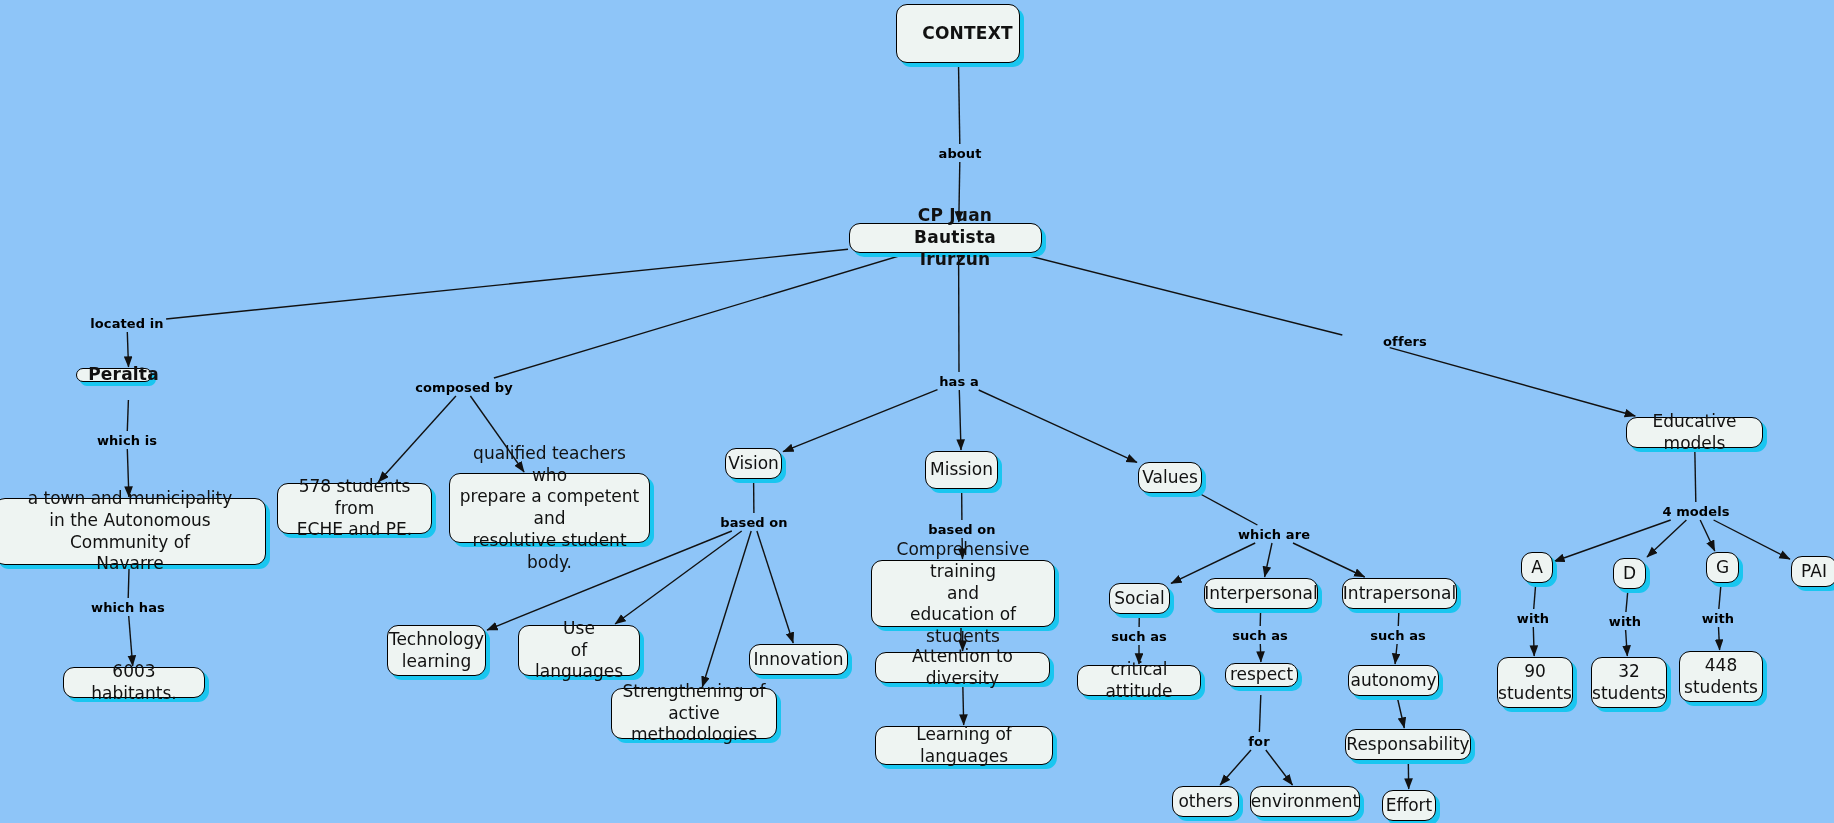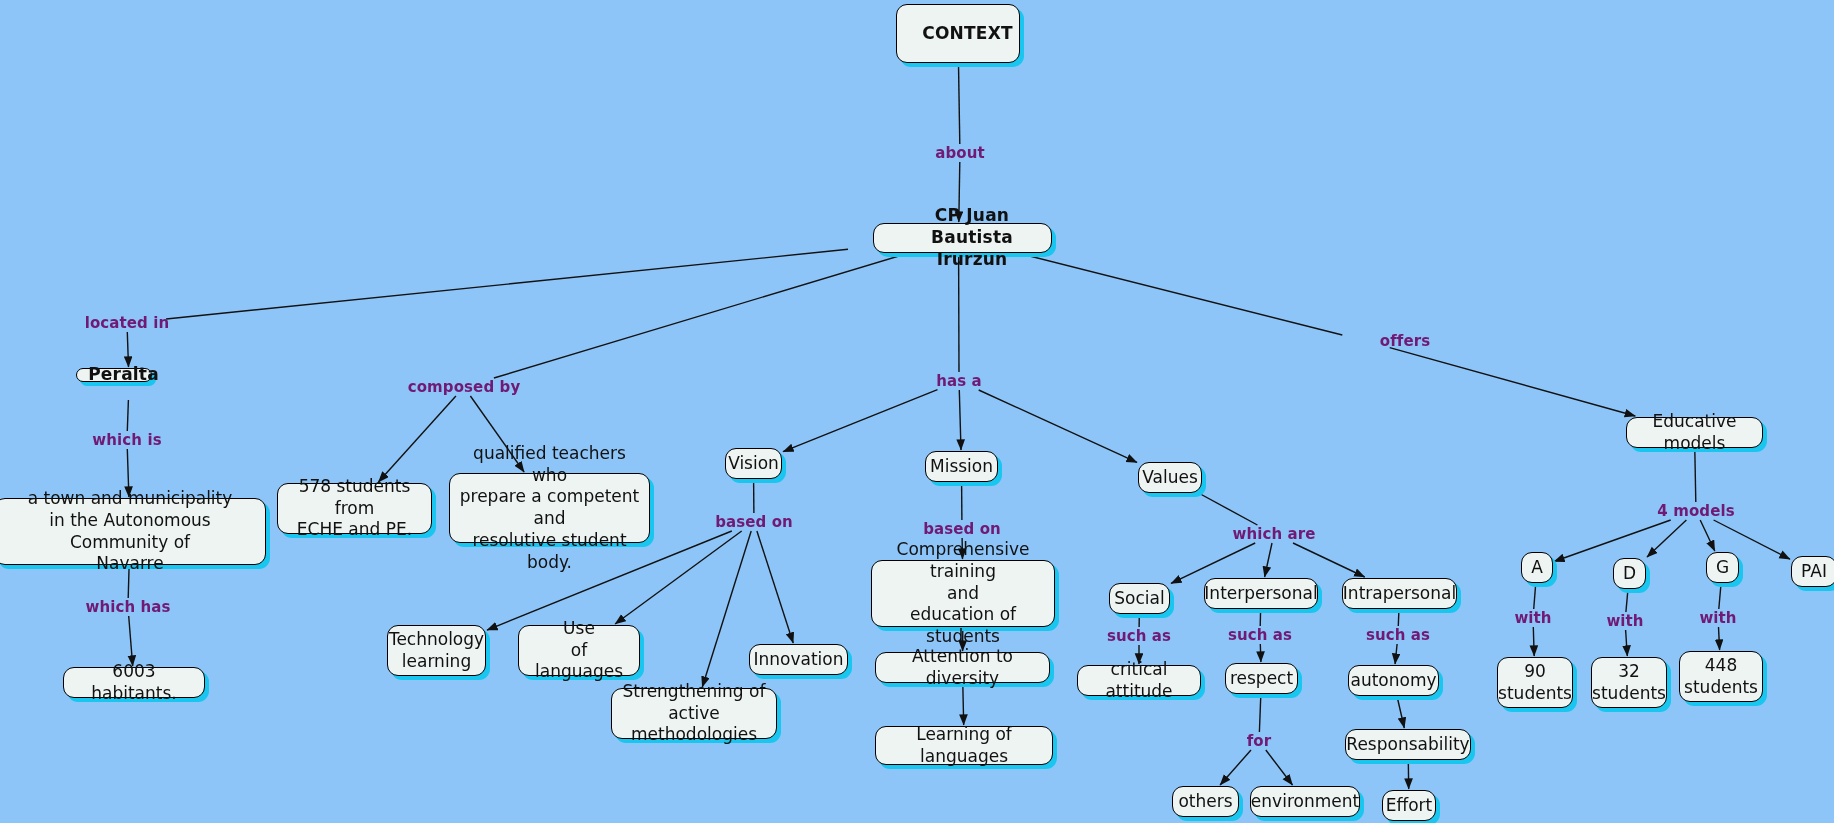--- a/index.html
+++ b/index.html
@@ -40,23 +40,23 @@
     white-space: pre-line;
     z-index: 3;
   }
   .node.bold {
     font-weight: bold;
     letter-spacing: 0.2px;
     padding-left: 28px;
   }
   .linklabel {
     position: absolute;
-    font-size: 15px;
+    font-size: 13px;
     font-weight: bold;
-    color: #701a75;
+    color: #000000;
     white-space: nowrap;
     transform: translate(-50%, -50%);
     z-index: 4;
     letter-spacing: 0.1px;
   }
 </style>
 </head>
 <body>
 
 <div id="canvas">
@@ -116,51 +116,51 @@
         <line x1="1535.7" y1="584.0" x2="1533.7" y2="609.0" stroke="#111111" stroke-width="1.4"></line>
         <line x1="1533.3" y1="627.0" x2="1534.2" y2="656.0" stroke="#111111" stroke-width="1.4" marker-end="url(#arrowhead)"></line>
         <line x1="1627.9" y1="590.0" x2="1625.9" y2="612.0" stroke="#111111" stroke-width="1.4"></line>
         <line x1="1625.6" y1="630.0" x2="1627.3" y2="656.0" stroke="#111111" stroke-width="1.4" marker-end="url(#arrowhead)"></line>
         <line x1="1721.0" y1="584.0" x2="1718.8" y2="609.0" stroke="#111111" stroke-width="1.4"></line>
         <line x1="1718.5" y1="627.0" x2="1719.6" y2="650.0" stroke="#111111" stroke-width="1.4" marker-end="url(#arrowhead)"></line>
       </g>
   </svg>
   <div id="node-layer">
       <div class="node bold" style="left: 896px; top: 4px; width: 124px; height: 59px;">CONTEXT</div>
-      <div class="node bold" style="left: 849px; top: 223px; width: 179px; height: 30px; margin-left: 24px;">CP Juan Bautista Irurzun</div>
+      <div class="node bold" style="left: 849px; top: 223px; width: 193px; height: 30px;">CP Juan Bautista Irurzun</div>
       <div class="node bold" style="left: 76px; top: 368px; width: 76px; height: 14px;">Peralta</div>
       <div class="node" style="left: -6px; top: 498px; width: 272px; height: 67px;">a town and municipality
 in the Autonomous Community of
 Navarre</div>
       <div class="node" style="left: 63px; top: 667px; width: 142px; height: 31px;">6003 habitants.</div>
       <div class="node" style="left: 277px; top: 483px; width: 155px; height: 51px;">578 students from
 ECHE and PE.</div>
       <div class="node" style="left: 449px; top: 473px; width: 201px; height: 70px;">qualified teachers who
 prepare a competent and
 resolutive student body.</div>
       <div class="node" style="left: 725px; top: 448px; width: 57px; height: 31px;">Vision</div>
       <div class="node" style="left: 387px; top: 625px; width: 99px; height: 51px;">Technology
 learning</div>
       <div class="node" style="left: 518px; top: 625px; width: 122px; height: 51px;">Use
 of languages</div>
       <div class="node" style="left: 611px; top: 688px; width: 166px; height: 51px;">Strengthening of
 active methodologies</div>
       <div class="node" style="left: 749px; top: 644px; width: 99px; height: 31px;">Innovation</div>
-      <div class="node" style="left: 925px; top: 451px; width: 73px; height: 31px;">Mission</div>
+      <div class="node" style="left: 925px; top: 451px; width: 73px; height: 38px;">Mission</div>
       <div class="node" style="left: 871px; top: 560px; width: 184px; height: 67px;">Comprehensive training
 and
 education of students</div>
       <div class="node" style="left: 875px; top: 652px; width: 175px; height: 31px;">Attention to diversity</div>
       <div class="node" style="left: 875px; top: 726px; width: 178px; height: 39px;">Learning of languages</div>
       <div class="node" style="left: 1138px; top: 462px; width: 64px; height: 31px;">Values</div>
       <div class="node" style="left: 1109px; top: 583px; width: 61px; height: 31px;">Social</div>
       <div class="node" style="left: 1204px; top: 578px; width: 114px; height: 31px;">Interpersonal</div>
       <div class="node" style="left: 1342px; top: 578px; width: 115px; height: 31px;">Intrapersonal</div>
       <div class="node" style="left: 1077px; top: 665px; width: 124px; height: 31px;">critical attitude</div>
-      <div class="node" style="left: 1225px; top: 663px; width: 73px; height: 31px;">respect</div>
+      <div class="node" style="left: 1225px; top: 663px; width: 73px; height: 24px; border-radius: 10px;">respect</div>
       <div class="node" style="left: 1348px; top: 665px; width: 91px; height: 31px;">autonomy</div>
       <div class="node" style="left: 1172px; top: 786px; width: 67px; height: 31px;">others</div>
       <div class="node" style="left: 1250px; top: 786px; width: 110px; height: 31px;">environment</div>
       <div class="node" style="left: 1345px; top: 729px; width: 126px; height: 31px;">Responsability</div>
       <div class="node" style="left: 1382px; top: 790px; width: 54px; height: 31px;">Effort</div>
       <div class="node" style="left: 1626px; top: 417px; width: 137px; height: 31px;">Educative models</div>
       <div class="node" style="left: 1521px; top: 552px; width: 32px; height: 31px;">A</div>
       <div class="node" style="left: 1613px; top: 558px; width: 33px; height: 31px;">D</div>
       <div class="node" style="left: 1706px; top: 552px; width: 33px; height: 31px;">G</div>
       <div class="node" style="left: 1791px; top: 556px; width: 46px; height: 31px;">PAI</div>

